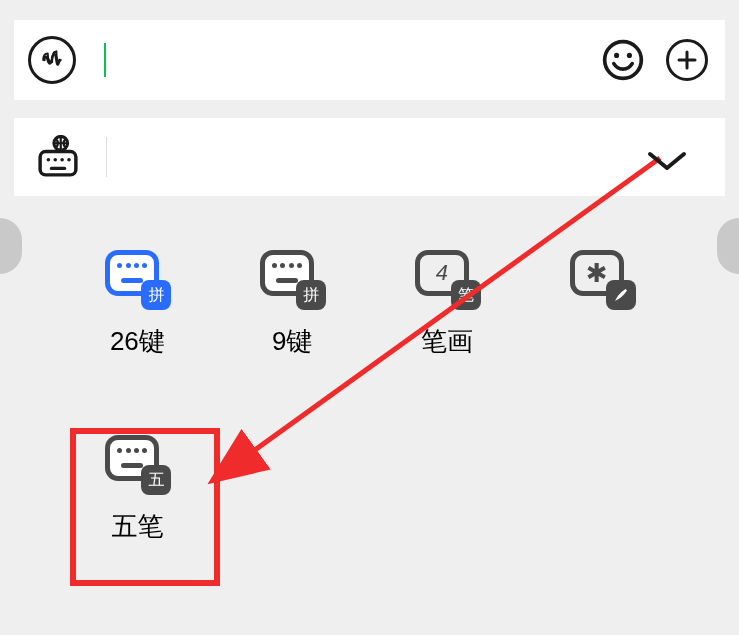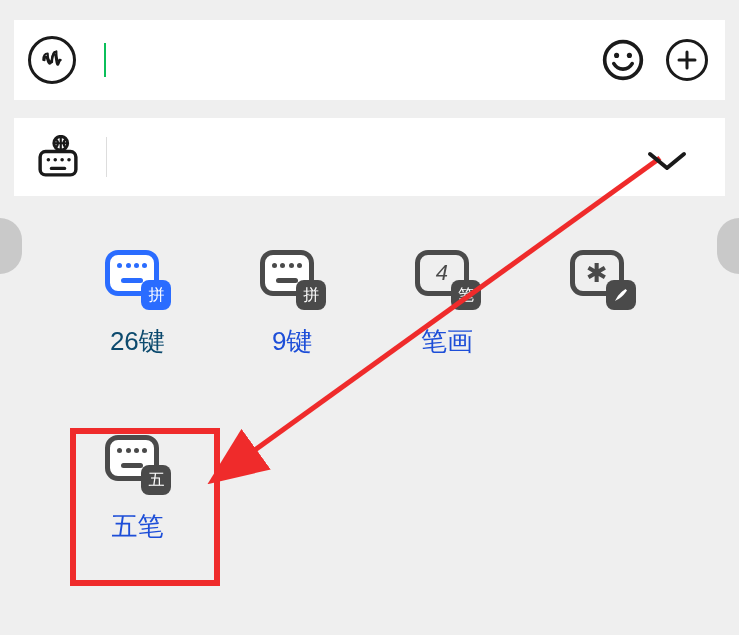--- a/index.html
+++ b/index.html
@@ -164,24 +164,24 @@
     border-radius: 8px;
     background: #4a4a4a;
     color: #fff;
     font-size: 16px;
     display: flex; align-items: center; justify-content: center;
     font-weight: 500;
   }
   .kb-badge.active { background: #2a6cff; }
   .option-label {
     font-size: 26px;
-    color: #1d4ed8;
+    color: #000000;
     font-weight: 400;
   }
-  .option-label.active { color: #0c4a6e; text-align: right; }
+  .option-label.active { color: #000000; text-align: right; }
 
   
   .kb-bihua {
     position: absolute;
     top: 0; left: 0;
     width: 54px; height: 46px;
     border: 5px solid #4a4a4a;
     border-radius: 13px;
     display: flex; align-items: center; justify-content: center;
     font-size: 22px; color: #4a4a4a; font-style: italic;

